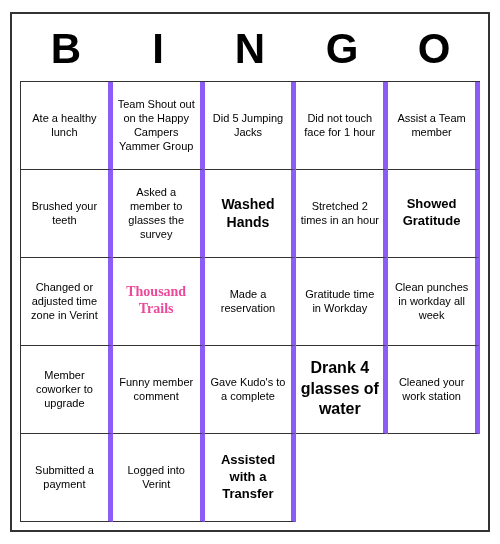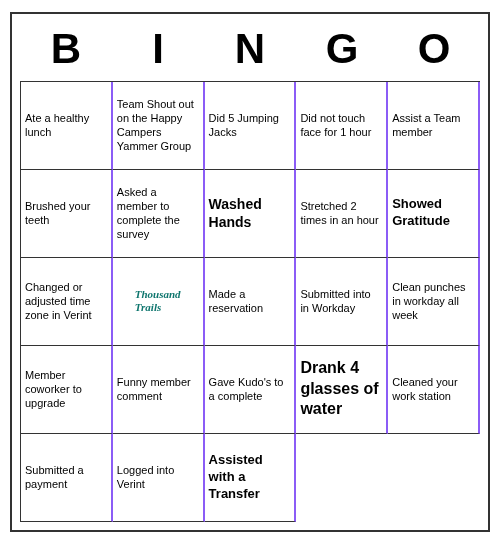--- a/index.html
+++ b/index.html
@@ -31,51 +31,50 @@
       padding: 4px 0;
     }
     .bingo-grid {
       display: grid;
       grid-template-columns: repeat(5, 1fr);
       grid-template-rows: repeat(5, 1fr);
       border-left: 1px solid #333;
       border-top: 1px solid #333;
     }
     .bingo-cell {
-      border-right: 2px solid #8b5cf6;
+      border-right: 5px solid #8b5cf6;
       border-bottom: 1px solid #333;
       min-height: 88px;
       display: flex;
       align-items: center;
       justify-content: center;
       padding: 4px;
-      text-align: left;
+      text-align: center;
       font-size: 11px;
       line-height: 1.3;
       color: #000;
       cursor: pointer;
       position: relative;
     }
     .bingo-cell.large-text {
       font-size: 14px;
       font-weight: bold;
     }
     .bingo-cell.extra-large {
       font-size: 16px;
       font-weight: bold;
     }
     .bingo-cell.bold-large {
       font-size: 13px;
       font-weight: bold;
     }
     .thousand-trails {
       font-family: Georgia, serif;
-      font-style: italic;
-      color: #0f766e;
-      font-size: 11px;
+      color: #ec4899;
+      font-size: 14px;
       font-weight: bold;
       line-height: 1.2;
     }
   </style>
 </head>
 <body>
 
 <div class="bingo-card">
   <div class="bingo-header">
     <div class="bingo-letter">B</div>
@@ -84,30 +83,30 @@
     <div class="bingo-letter">G</div>
     <div class="bingo-letter">O</div>
   </div>
   <div class="bingo-grid">
   <div class="bingo-cell">Ate a healthy lunch</div>
       <div class="bingo-cell">Team Shout out on the Happy Campers Yammer Group</div>
       <div class="bingo-cell">Did 5 Jumping Jacks</div>
       <div class="bingo-cell">Did not touch face for 1 hour</div>
       <div class="bingo-cell">Assist a Team member</div>
       <div class="bingo-cell">Brushed your teeth</div>
-      <div class="bingo-cell">Asked a member to complete the survey</div>
+      <div class="bingo-cell">Asked a member to glasses the survey</div>
       <div class="bingo-cell large-text">Washed Hands</div>
       <div class="bingo-cell">Stretched 2 times in an hour</div>
       <div class="bingo-cell bold-large">Showed Gratitude</div>
       <div class="bingo-cell">Changed or adjusted time zone in Verint</div>
       <div class="bingo-cell">
         <span class="thousand-trails">Thousand<br>Trails</span>
       </div>
       <div class="bingo-cell">Made a reservation</div>
-      <div class="bingo-cell">Submitted into in Workday</div>
+      <div class="bingo-cell">Gratitude time in Workday</div>
       <div class="bingo-cell">Clean punches in workday all week</div>
       <div class="bingo-cell">Member coworker to upgrade</div>
       <div class="bingo-cell">Funny member comment</div>
       <div class="bingo-cell">Gave Kudo's to a complete</div>
       <div class="bingo-cell extra-large">Drank 4 glasses of water</div>
       <div class="bingo-cell">Cleaned your work station</div>
       <div class="bingo-cell">Submitted a payment</div>
       <div class="bingo-cell">Logged into Verint</div>
       <div class="bingo-cell bold-large">Assisted with a Transfer</div>
     </div>

